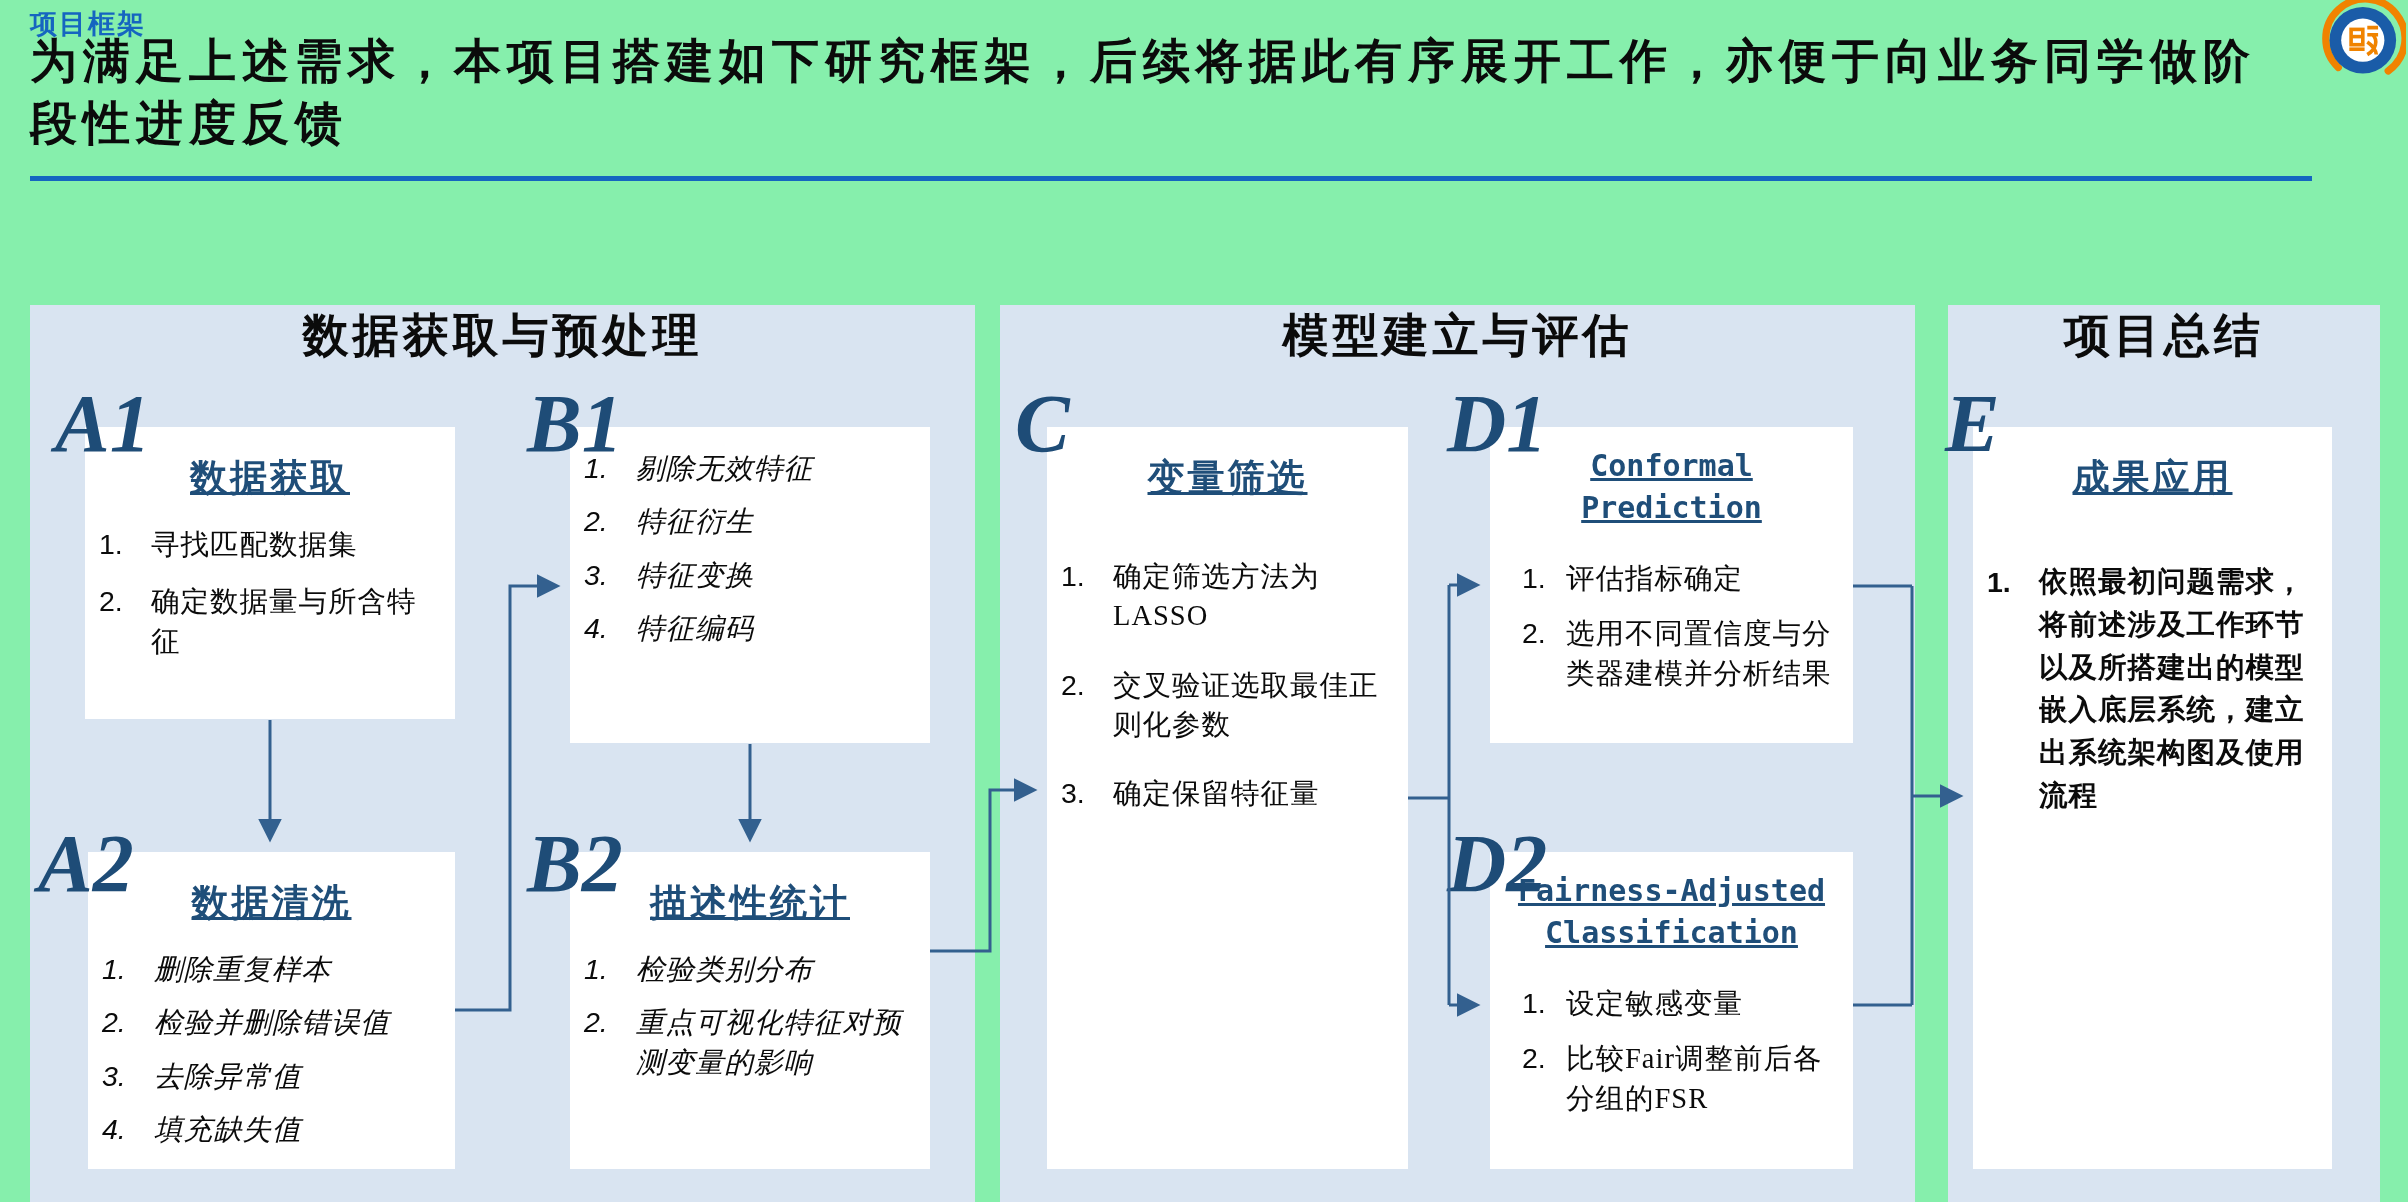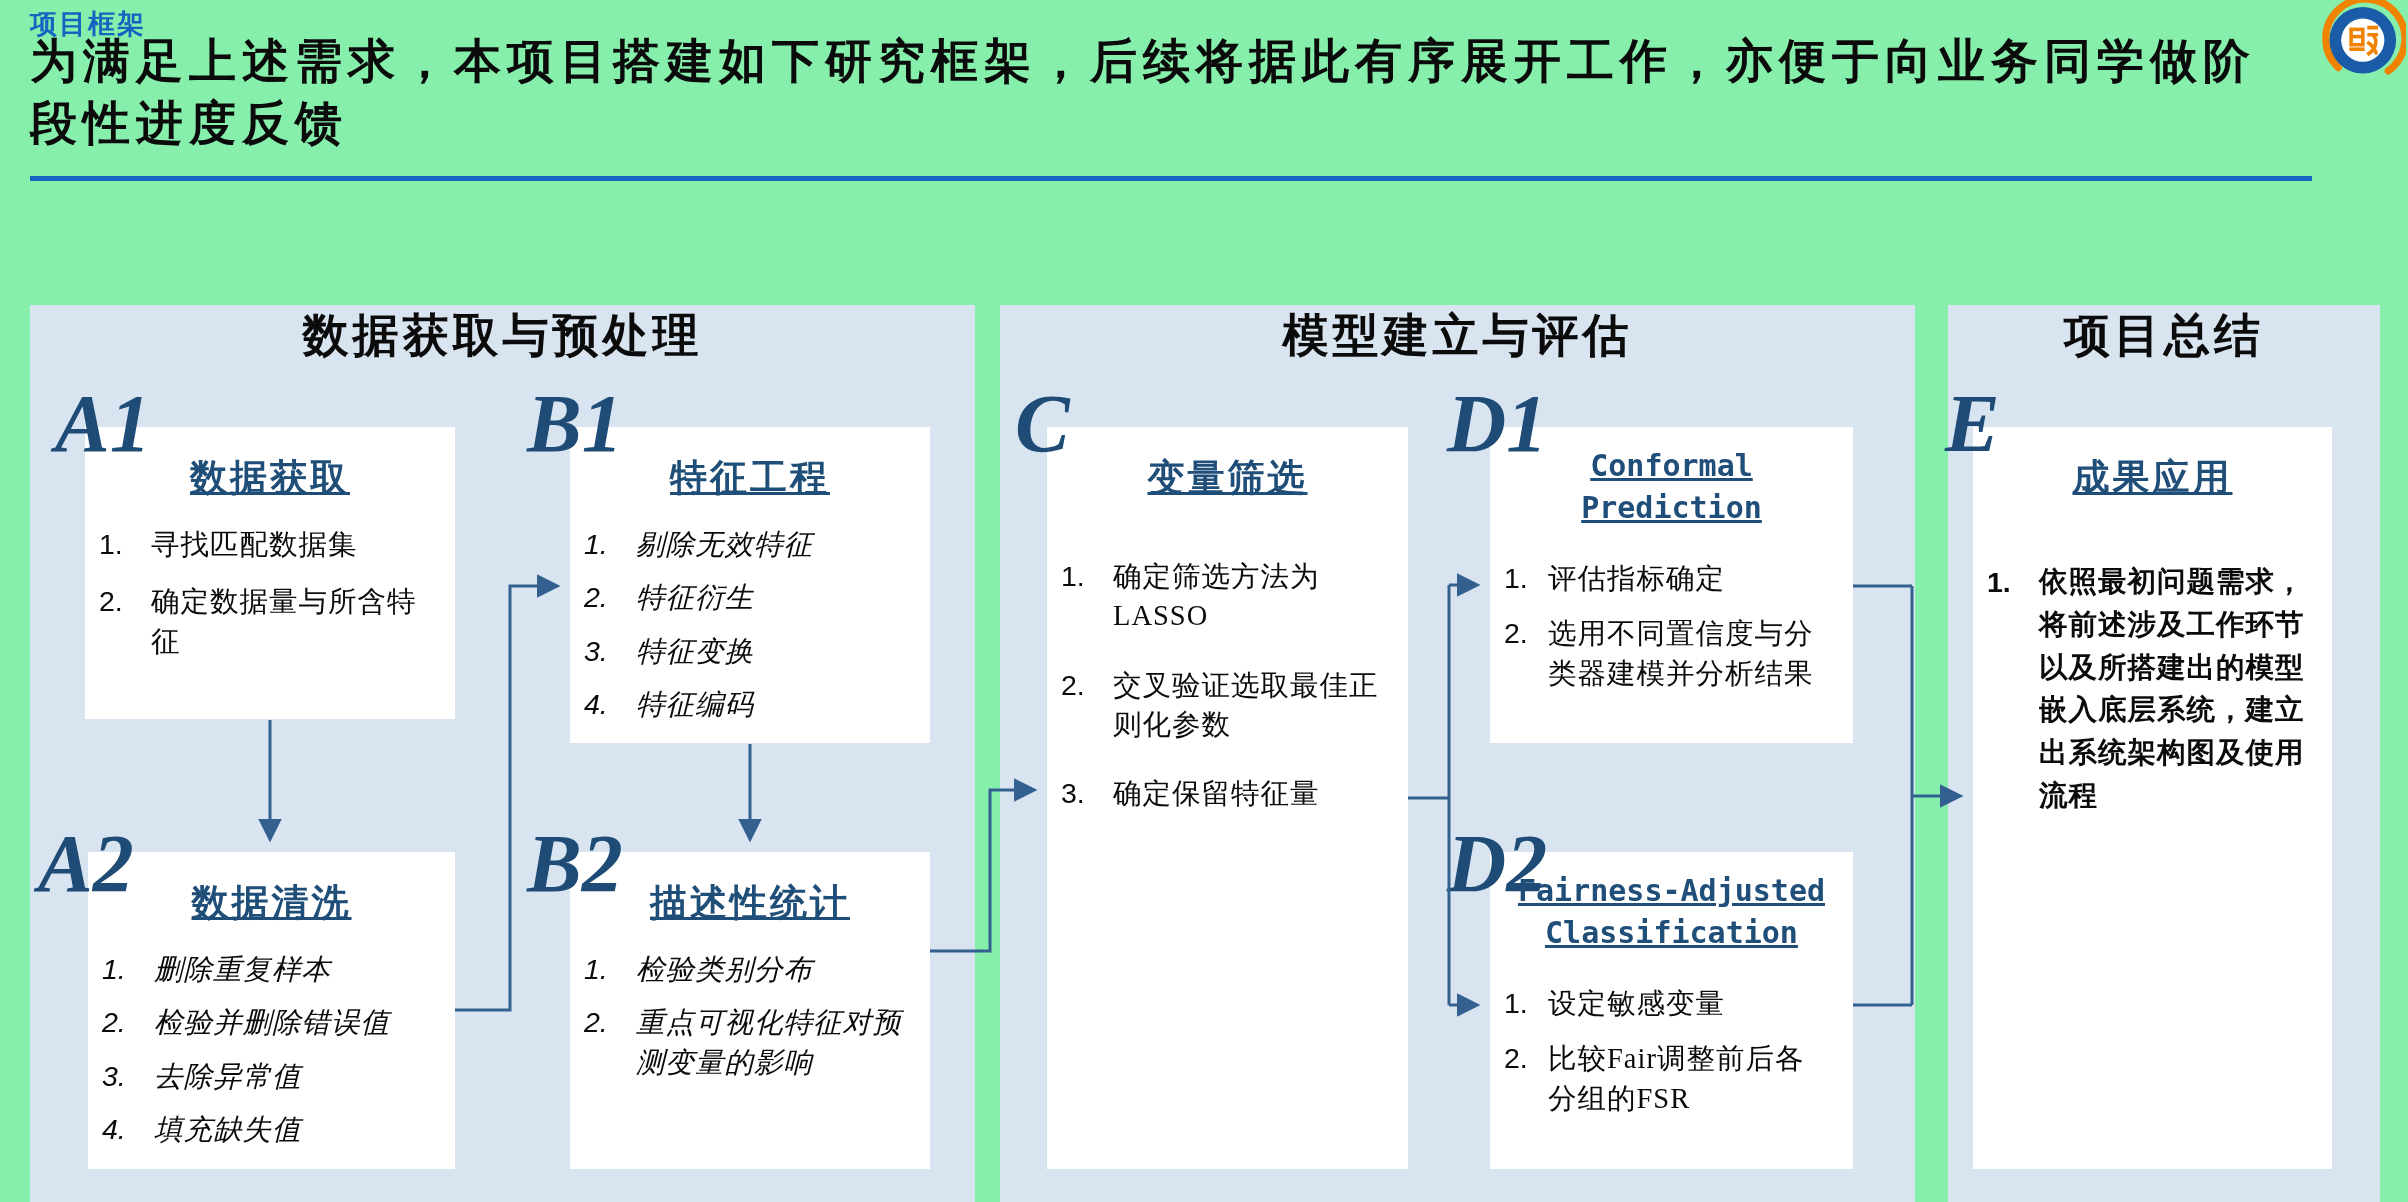--- a/index.html
+++ b/index.html
@@ -35,21 +35,21 @@
   .items li{position:relative;counter-increment:it;margin-top:18px;padding-left:66px;padding-right:20px;
             font-size:28.5px;line-height:1.38;color:#0b0b0b;letter-spacing:1px;}
   .items li::before{content:counter(it) ".";position:absolute;left:14px;top:0;
                     font-family:"Liberation Sans","DejaVu Sans",sans-serif;letter-spacing:0;}
   
   .tight li{margin-top:14px;font-style:italic;}
   .wbox-c .items{margin-top:54px;}
   .wbox-c .items li{margin-top:30px;}
   .wbox-e .items{margin-top:58px;font-weight:bold;}
   .wbox-e .items li{line-height:1.5;}
-  .dbox .items{margin-top:30px;}
+  .dbox .items{margin-top:30px;padding-left:18px;}
   .dbox .items li{margin-top:16px;padding-left:58px;}
 
   
   .connector-layer{position:absolute;left:0;top:0;width:2408px;height:1202px;z-index:4;pointer-events:none;}
 </style>
 </head>
 <body>
 
 <div id="stage">
 
@@ -90,21 +90,20 @@
 
   <section class="wbox" style="left:85px;top:427px;width:370px;height:292px">
     <h3 class="bt">数据获取</h3>
     <ol class="items">
       <li>寻找匹配数据集</li>
       <li>确定数据量与所含特征</li>
     </ol>
   </section>
 
   <section class="wbox" style="left:570px;top:427px;width:360px;height:316px">
-    <h3 class="bt">特征工程</h3>
     <ol class="items tight">
       <li>剔除无效特征</li>
       <li>特征衍生</li>
       <li>特征变换</li>
       <li>特征编码</li>
     </ol>
   </section>
 
   <section class="wbox" style="left:88px;top:852px;width:367px;height:317px">
     <h3 class="bt">数据清洗</h3>

